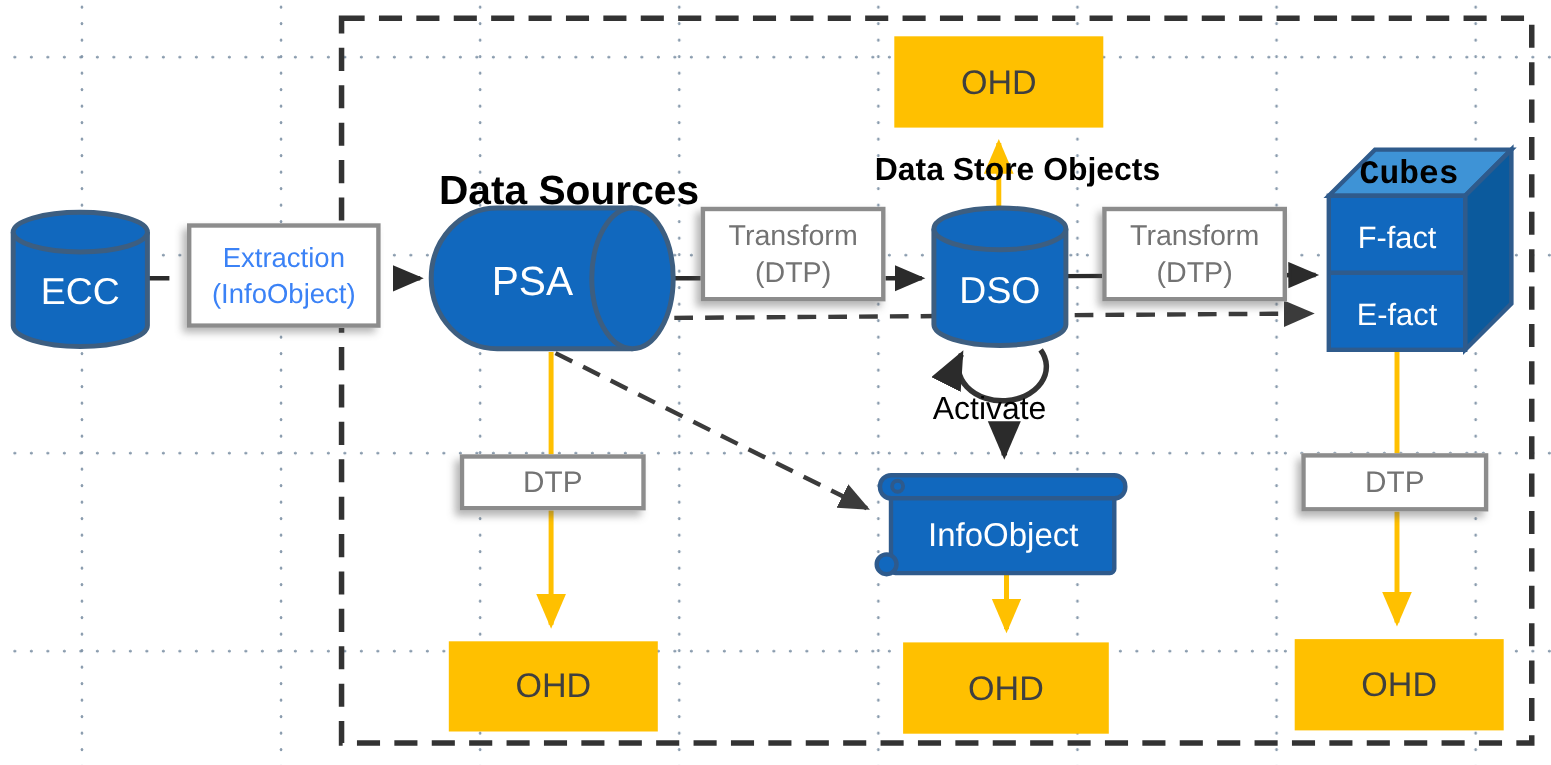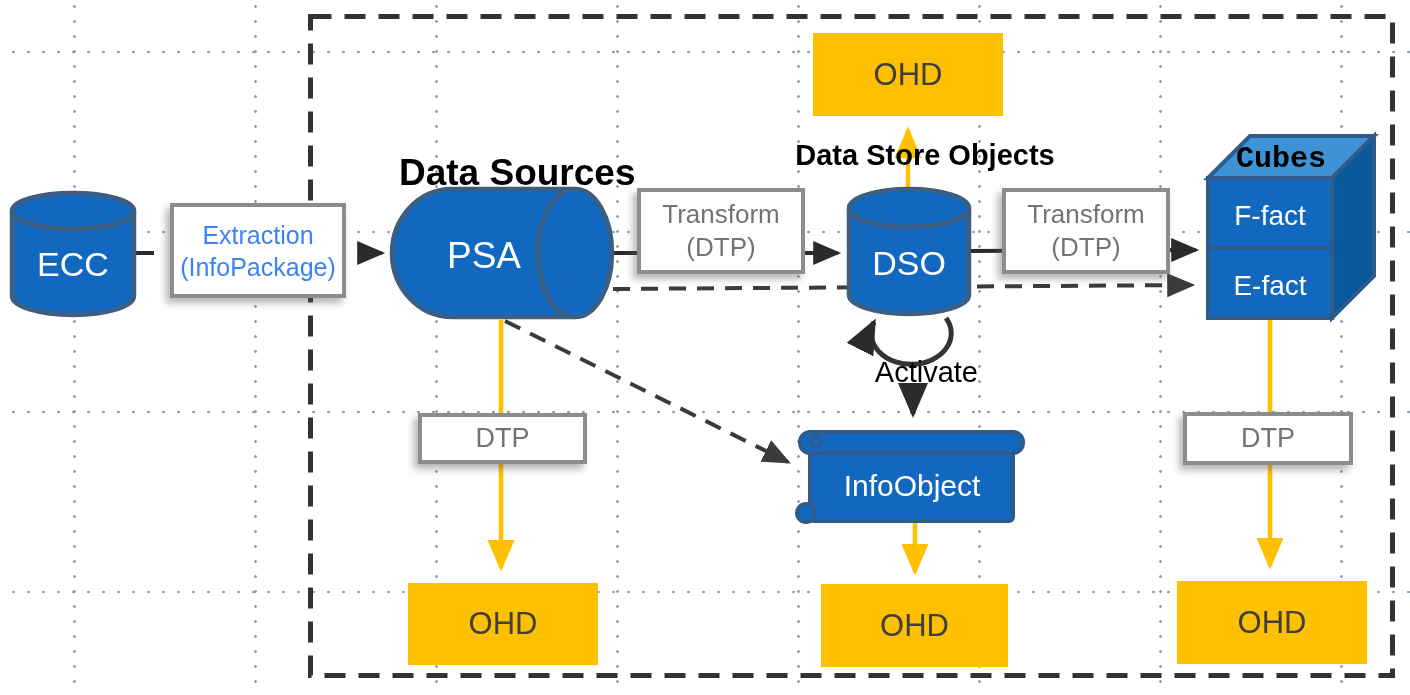--- a/index.html
+++ b/index.html
@@ -26,21 +26,21 @@
   }
   .ohd{
     position:absolute;z-index:3;background:#FFC000;color:#3f3f3f;
     display:flex;align-items:center;justify-content:center;
     font-size:31px;box-sizing:border-box;
   }
   .title{
     position:absolute;z-index:4;color:#000;font-weight:bold;
     text-align:center;white-space:nowrap;
   }
-  .note{position:absolute;z-index:4;color:#000;text-align:right;white-space:nowrap;}
+  .note{position:absolute;z-index:4;color:#000;text-align:left;white-space:nowrap;}
   .logo-box{
     position:absolute;left:304px;top:13px;width:161px;height:130px;
     background:#fff;border:3px solid #7f7f7f;z-index:5;box-sizing:border-box;
   }
   .bw-text{
     position:absolute;left:64px;top:72px;width:90px;text-align:center;
     color:#1065B1;font-size:45px;font-weight:600;
   }
   .svgtext{fill:#fff;text-anchor:middle;font-family:"Liberation Sans",sans-serif;}
 </style>
@@ -89,21 +89,21 @@
   <div class="note" style="left:848px;top:356px;width:130px;font-size:29px;">Activate</div>
 
   <svg class="shape" style="left:8px;top:190px;" width="130" height="134" viewBox="0 0 130 134">
     <path d="M4,21 V106 A61,19 0 0 0 126,106 V21" fill="#1168BE" stroke="#3D5E80" stroke-width="4.5"></path>
     <ellipse cx="65" cy="21" rx="61" ry="18" fill="#1168BE" stroke="#3D5E80" stroke-width="4.5"></ellipse>
     <text class="svgtext" x="65" y="86" font-size="34">ECC</text>
   </svg>
 
   <div class="whitebox" style="left:150px;top:203px;width:176px;height:95px;font-size:25px;line-height:32px;color:#3b82f6;margin-left:20px;">
     <span>Extraction</span>
-    <span>(InfoPackage)</span>
+    <span>(InfoObject)</span>
   </div>
 
   <svg class="shape" style="left:386px;top:186px;" width="232" height="134" viewBox="0 0 232 134">
     <path d="M189,3 H66 A60,64 0 0 0 66,131 H189 Z" fill="#1168BE" stroke="none"></path>
     <path d="M189,3 H66 A60,64 0 0 0 66,131 H189" fill="none" stroke="#3D5E80" stroke-width="4.5"></path>
     <ellipse cx="189" cy="67" rx="37" ry="64" fill="#1168BE" stroke="#3D5E80" stroke-width="4.5"></ellipse>
     <text class="svgtext" x="98" y="82" font-size="37">PSA</text>
   </svg>
 
   <div class="whitebox" style="left:637px;top:188px;width:168px;height:86px;font-size:26px;line-height:33px;">

